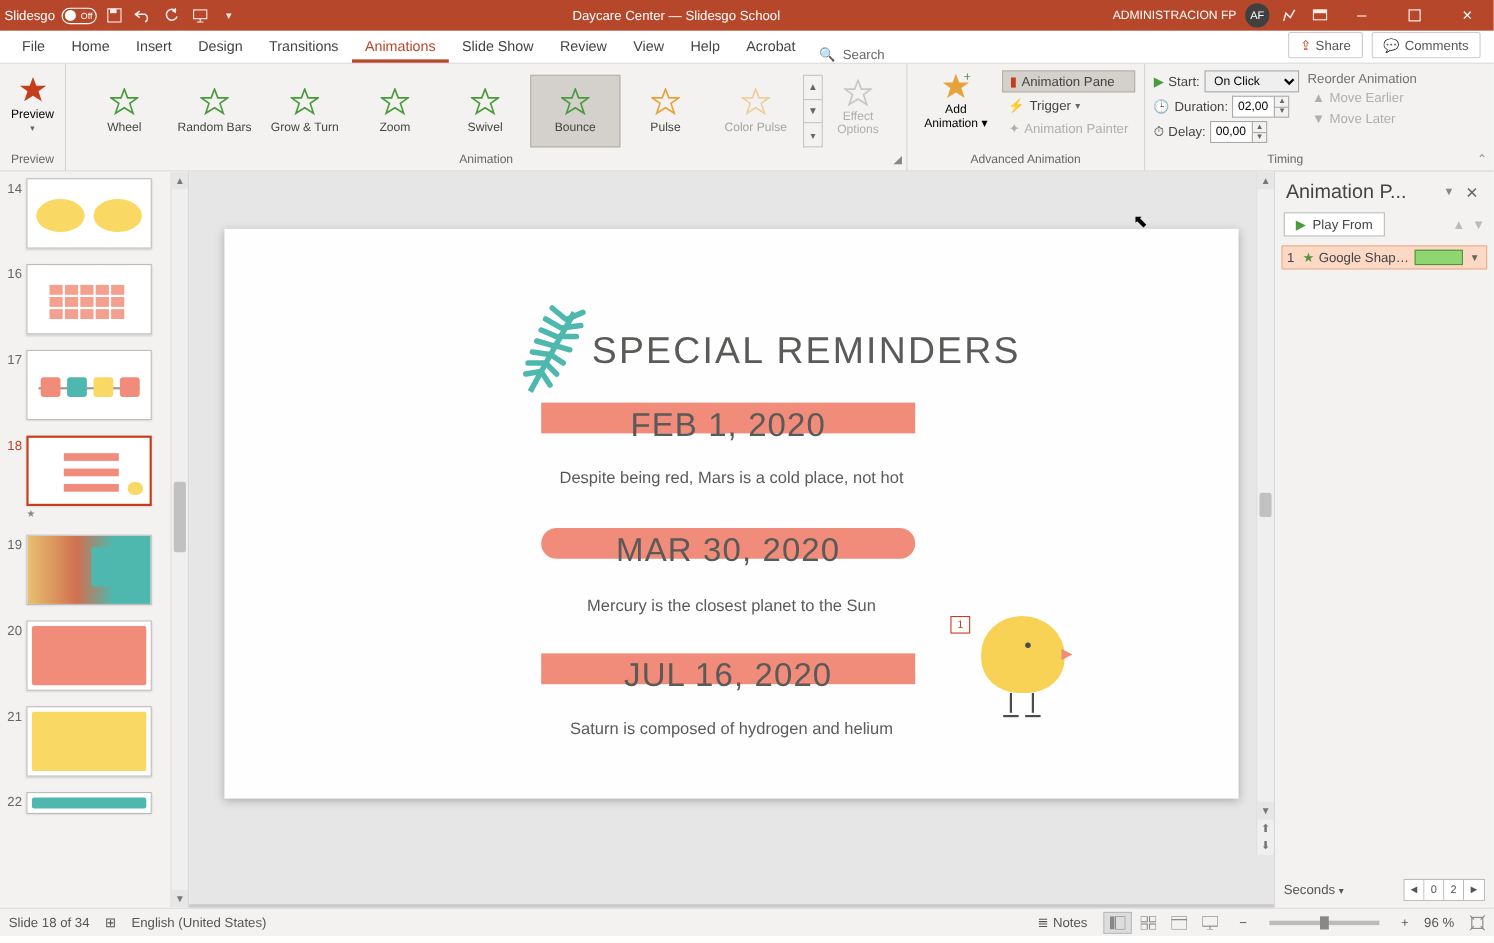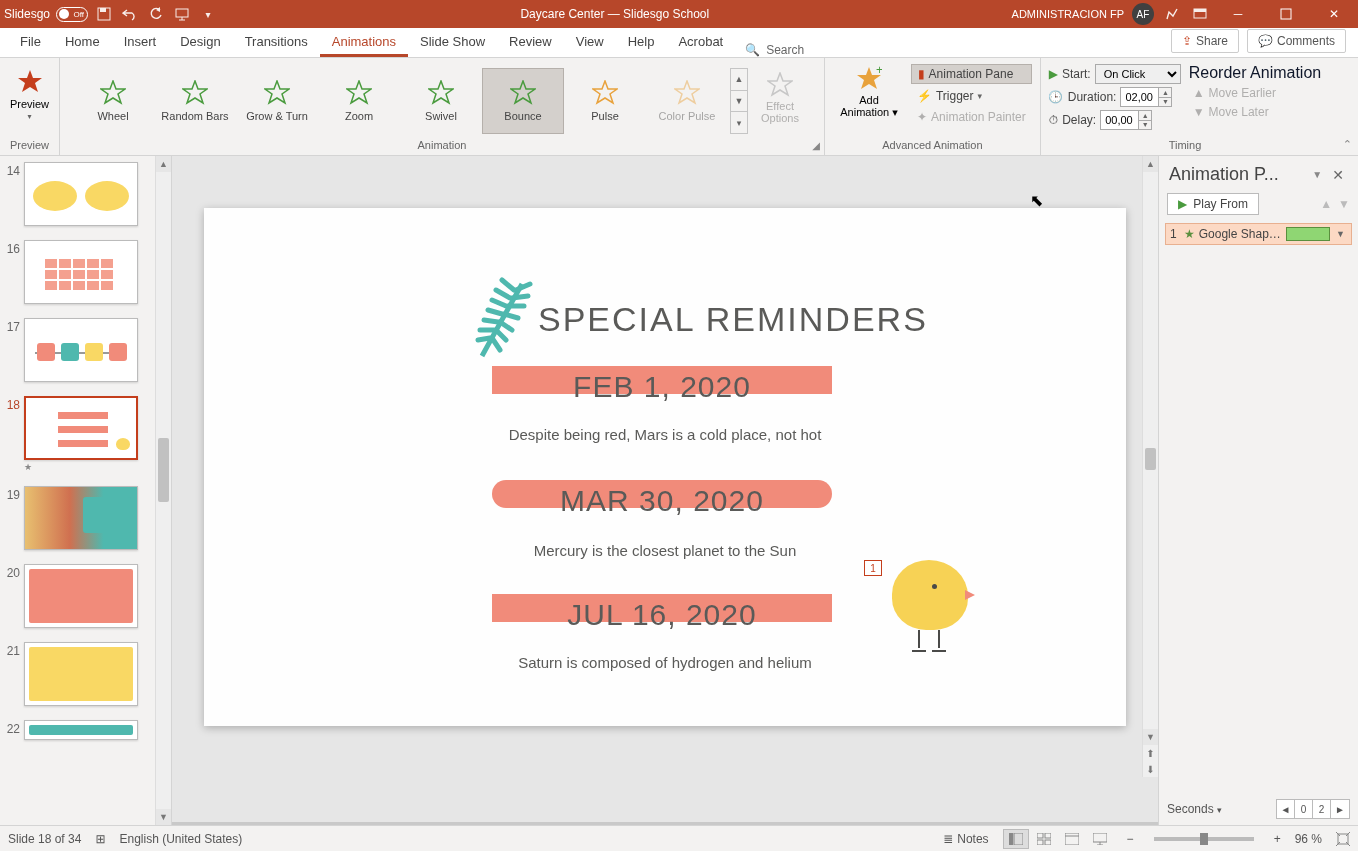--- a/index.html
+++ b/index.html
@@ -45,21 +45,21 @@
 .timing-col{display:flex;flex-direction:column;gap:3px;padding-top:2px;}
 .timing-row{display:flex;align-items:center;gap:4px;font-size:12px;color:#444;}
 .timing-row input,.timing-row select{height:20px;border:1px solid #aaa;font-size:11px;padding:0 4px;}
 .timing-row select{width:86px;}
 .timing-row .spinner{width:52px;display:flex;}
 .timing-row .spinner input{width:38px;border-right:none;}
 .timing-row .spinner .arrows{width:14px;display:flex;flex-direction:column;border:1px solid #aaa;}
 .timing-row .spinner .arrows div{flex:1;display:flex;align-items:center;justify-content:center;font-size:7px;color:#666;border-bottom:1px solid #aaa;}
 .timing-row .spinner .arrows div:last-child{border-bottom:none;}
 .reorder-col{display:flex;flex-direction:column;gap:3px;padding-top:2px;}
-.reorder-col .hdr{font-size:16px;color:#0f172a;}
+.reorder-col .hdr{font-size:12px;color:#737373;}
 .reorder-col .btn{display:flex;align-items:center;gap:4px;font-size:12px;color:#b0afae;padding:1px 4px;}
 .collapse-ribbon{position:absolute;right:6px;bottom:4px;font-size:11px;color:#888;}
 .dialog-launcher{position:absolute;font-size:10px;color:#888;}
 .workspace{display:flex;height:669px;}
 .thumb-col{width:172px;background:#f3f2f1;border-right:1px solid #d4d4d4;position:relative;overflow:hidden;}
 .thumb-scroll{width:16px;position:absolute;right:0;top:0;bottom:0;background:#efefef;border-left:1px solid #ddd;}
 .thumb-scroll .btn{height:16px;display:flex;align-items:center;justify-content:center;font-size:9px;color:#777;background:#e6e6e6;}
 .thumb-scroll .track{position:absolute;top:16px;bottom:16px;left:0;right:0;}
 .thumb-scroll .thumb{position:absolute;top:266px;height:64px;left:2px;right:2px;background:#c1c1c1;border-radius:2px;}
 .thumbs{padding:6px 4px 6px 2px;}

